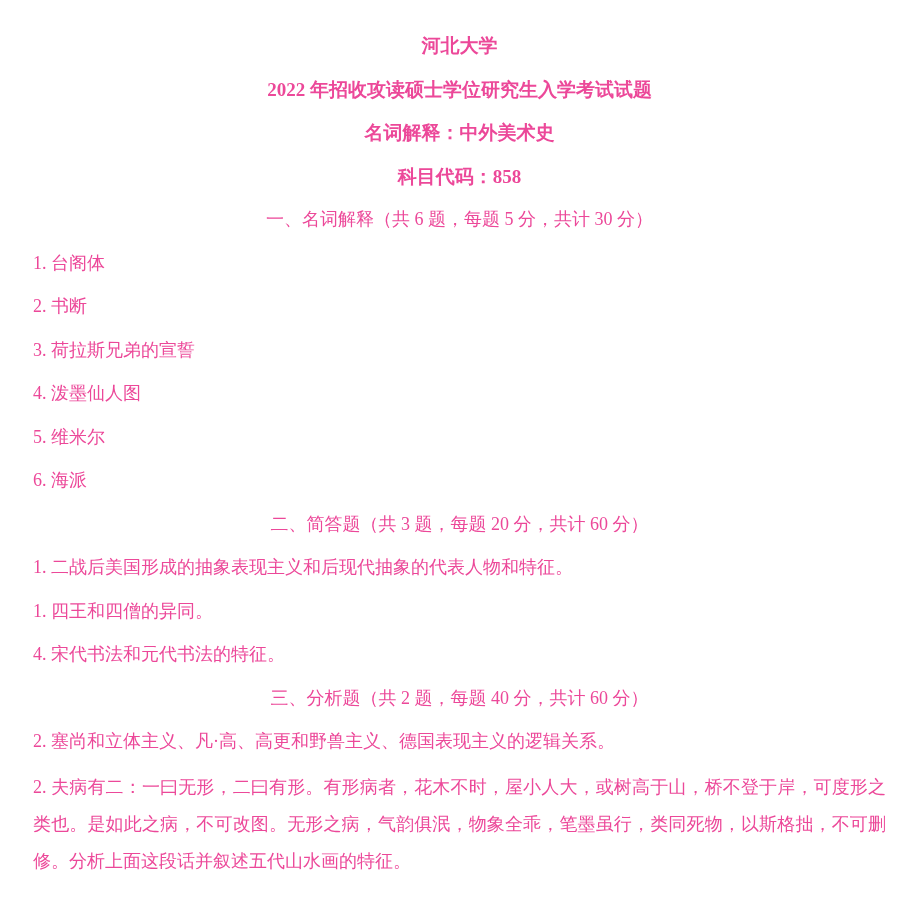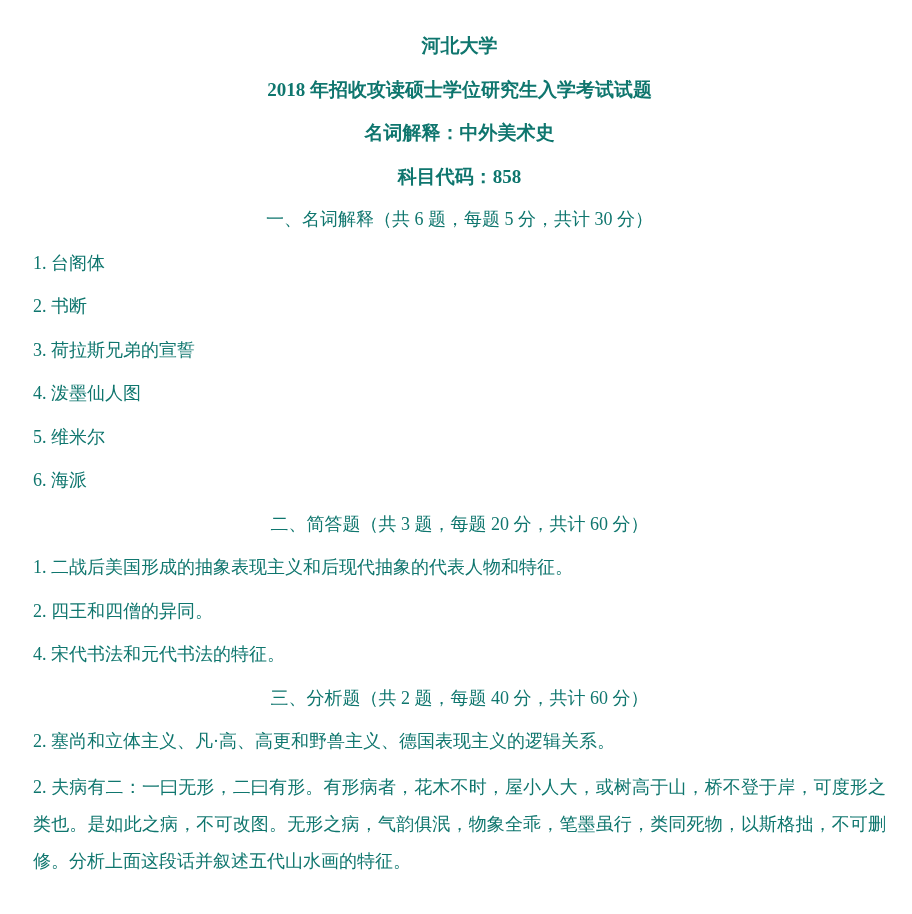--- a/index.html
+++ b/index.html
@@ -7,21 +7,21 @@
     padding: 0;
     background: #ffffff;
   }
   .page {
     position: relative;
     width: 912px;
     height: 914px;
     box-sizing: border-box;
     padding: 24px 26px 0 33px;
     background: #ffffff;
-    color: #0f766e;
+    color: #ec4899;
     font-family: "Liberation Serif", "DejaVu Serif", serif;
     overflow: hidden;
   }
   .title-line {
     margin: 0;
     text-align: center;
     font-weight: bold;
     font-size: 19px;
     line-height: 43.5px;
     white-space: pre;
@@ -46,39 +46,39 @@
     text-align: justify;
   }
 </style>
 </head>
 <body>
 
 <div class="page">
 
   <div>
     <p class="title-line">河北大学</p>
-    <p class="title-line">2018 年招收攻读硕士学位研究生入学考试试题</p>
+    <p class="title-line">2022 年招收攻读硕士学位研究生入学考试试题</p>
     <p class="title-line">名词解释：中外美术史</p>
     <p class="title-line">科目代码：858</p>
   </div>
 
   <div>
     <p class="section-heading">一、名词解释（共 6 题，每题 5 分，共计 30 分）</p>
     <p class="question-line">1. 台阁体</p>
     <p class="question-line">2. 书断</p>
     <p class="question-line">3. 荷拉斯兄弟的宣誓</p>
     <p class="question-line">4. 泼墨仙人图</p>
     <p class="question-line">5. 维米尔</p>
     <p class="question-line">6. 海派</p>
   </div>
 
   <div>
     <p class="section-heading">二、简答题（共 3 题，每题 20 分，共计 60 分）</p>
     <p class="question-line">1. 二战后美国形成的抽象表现主义和后现代抽象的代表人物和特征。</p>
-    <p class="question-line">2. 四王和四僧的异同。</p>
+    <p class="question-line">1. 四王和四僧的异同。</p>
     <p class="question-line">4. 宋代书法和元代书法的特征。</p>
   </div>
 
   <div>
     <p class="section-heading">三、分析题（共 2 题，每题 40 分，共计 60 分）</p>
     <p class="question-line">2. 塞尚和立体主义、凡·高、高更和野兽主义、德国表现主义的逻辑关系。</p>
     <p class="question-para">2. 夫病有二：一曰无形，二曰有形。有形病者，花木不时，屋小人大，或树高于山，桥不登于岸，可度形之类也。是如此之病，不可改图。无形之病，气韵俱泯，物象全乖，笔墨虽行，类同死物，以斯格拙，不可删修。分析上面这段话并叙述五代山水画的特征。</p>
   </div>
 
 </div>

